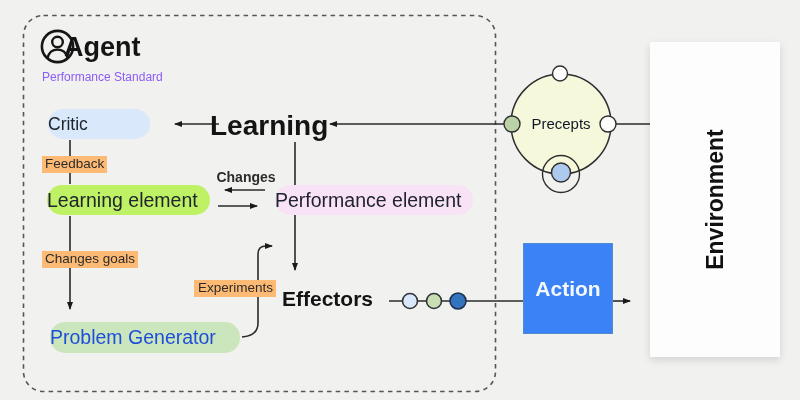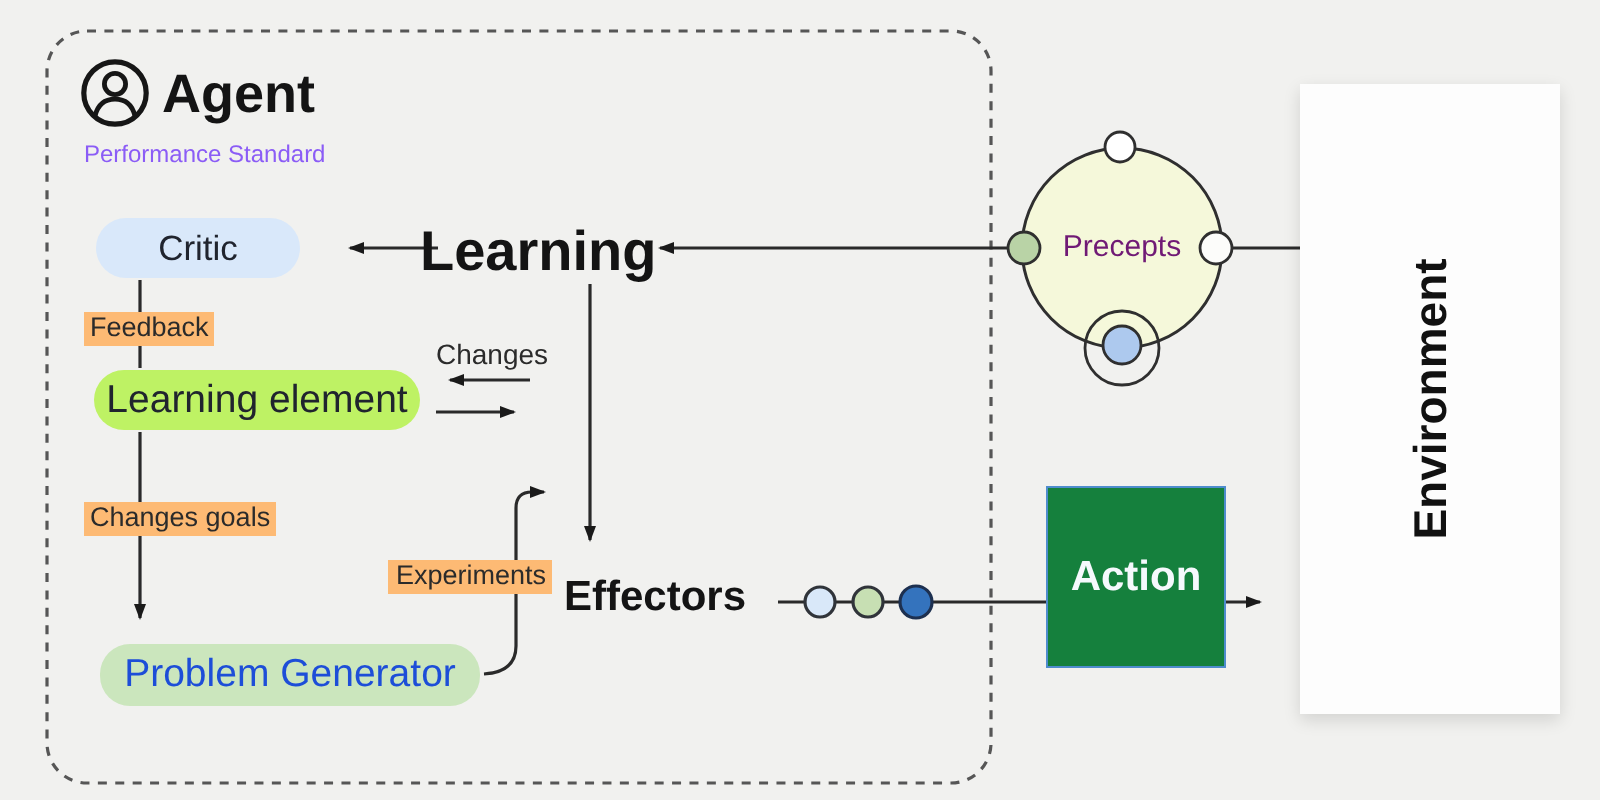--- a/index.html
+++ b/index.html
@@ -6,51 +6,51 @@
   .stage{
     position:relative;width:800px;height:400px;overflow:hidden;
     background:#f1f1ef;
     font-family:"Liberation Sans","DejaVu Sans",sans-serif;
     color:#1c1c20;
   }
   .abs{position:absolute;}
   svg.layer{position:absolute;left:0;top:0;z-index:1;}
   .ui{z-index:2;}
   .pill{
-    display:flex;align-items:center;justify-content:center;
+    display:flex;align-items:center;
     border-radius:15px;font-size:19.5px;font-weight:500;color:#20242e;
     z-index:2;
   }
   .pill.small{font-size:17.5px;}
   .big-label{font-size:28px;font-weight:700;color:#141414;z-index:2;}
   .edge-label{
     font-size:13.5px;color:#2b2b2b;background:#fdba74;
     padding:1px 3px;line-height:1.1;z-index:2;white-space:nowrap;
   }
   .edge-label.clear{background:transparent;}
   .agent-title{font-size:27px;font-weight:700;color:#141414;z-index:2;}
   .agent-subtitle{font-size:12px;color:#8b5cf6;z-index:2;}
   .action-box{
-    left:523px;top:243px;width:90px;height:91px;background:#15803d;
+    left:523px;top:243px;width:90px;height:91px;background:#3b82f6;
     border:1px solid #4e8ccd;box-sizing:border-box;
     display:flex;align-items:center;justify-content:center;
     font-size:21px;font-weight:600;color:#f5f9fd;z-index:2;
   }
   .environment-box{
     left:650px;top:42px;width:130px;height:315px;background:#fdfdfd;
     box-shadow:0 3px 8px rgba(0,0,0,0.13);
     display:flex;align-items:center;justify-content:center;z-index:2;
   }
   .environment-box span{
     transform:rotate(-90deg);white-space:nowrap;
     font-size:23px;font-weight:600;color:#111;
   }
   .precepts-label{
     left:511px;top:115px;width:100px;text-align:center;
-    font-size:15px;color:#701a75;z-index:2;
+    font-size:15px;color:#0f172a;z-index:2;
   }
 </style>
 </head>
 <body>
 
 <div class="stage">
 
   <svg class="layer" width="800" height="400" viewBox="0 0 800 400">
     <defs>
       <marker id="arw" markerUnits="userSpaceOnUse" markerWidth="10" markerHeight="8" refX="7" refY="3" orient="auto">
@@ -99,42 +99,45 @@
       <circle cx="434" cy="301" r="7.5" fill="#c7dfb3" stroke="#30343a" stroke-width="1.6"></circle>
       <circle cx="458" cy="301" r="8" fill="#3473bd" stroke="#1d3050" stroke-width="1.6"></circle>
     </g>
   </svg>
 
   <svg class="abs ui" style="left:40px;top:29px;" width="35" height="35" viewBox="0 0 35 35">
     <circle cx="17.5" cy="17.5" r="15.6" fill="none" stroke="#161616" stroke-width="2.6"></circle>
     <circle cx="17.5" cy="13" r="5.3" fill="none" stroke="#161616" stroke-width="2.4"></circle>
     <path d="M7.5,29 C9,23 12.8,20.6 17.5,20.6 C22.2,20.6 26,23 27.5,29" fill="none" stroke="#161616" stroke-width="2.4"></path>
   </svg>
-  <div class="abs ui agent-title" style="left:81px;top:32px;">Agent</div>
+  <div class="abs ui agent-title" style="left:64px;top:32px;">Agent</div>
   <div class="abs ui agent-subtitle" style="left:42px;top:70px;">Performance Standard</div>
 
   <div class="abs pill small" style="left:48px;top:109px;width:102px;height:30px;background:#d9e8fa;">
     <span>Critic</span>
   </div>
 
   <div class="abs ui big-label" style="left:210px;top:110px;width:116px;text-align:center;">Learning</div>
 
   <div class="abs pill" style="left:47px;top:185px;width:163px;height:30px;background:#bef264;">
     <span>Learning element</span>
   </div>
 
+  <div class="abs pill" style="left:275px;top:185px;width:198px;height:30px;background:#f8e2f5;">
+    <span>Performance element</span>
+  </div>
 
   <div class="abs pill" style="left:50px;top:322px;width:190px;height:31px;background:#cbe6bd;color:#1d4ed8;">
     <span>Problem Generator</span>
   </div>
 
   <div class="abs ui big-label" style="left:282px;top:287px;font-size:21px;">Effectors</div>
 
   <div class="abs edge-label" style="left:42px;top:156px;">Feedback</div>
-  <div class="abs edge-label clear" style="left:211px;top:169px;width:64px;text-align:center;font-size:14px;">Changes</div>
+  <div class="abs edge-label clear" style="left:211px;top:169px;width:64px;text-align:center;font-size:14px;font-weight:bold;">Changes</div>
   <div class="abs edge-label" style="left:42px;top:251px;">Changes goals</div>
   <div class="abs edge-label" style="left:194px;top:280px;width:76px;text-align:right;">Experiments</div>
 
   <div class="abs precepts-label">Precepts</div>
 
   <div class="abs action-box">
     <span>Action</span>
   </div>
 
   <div class="abs environment-box">

